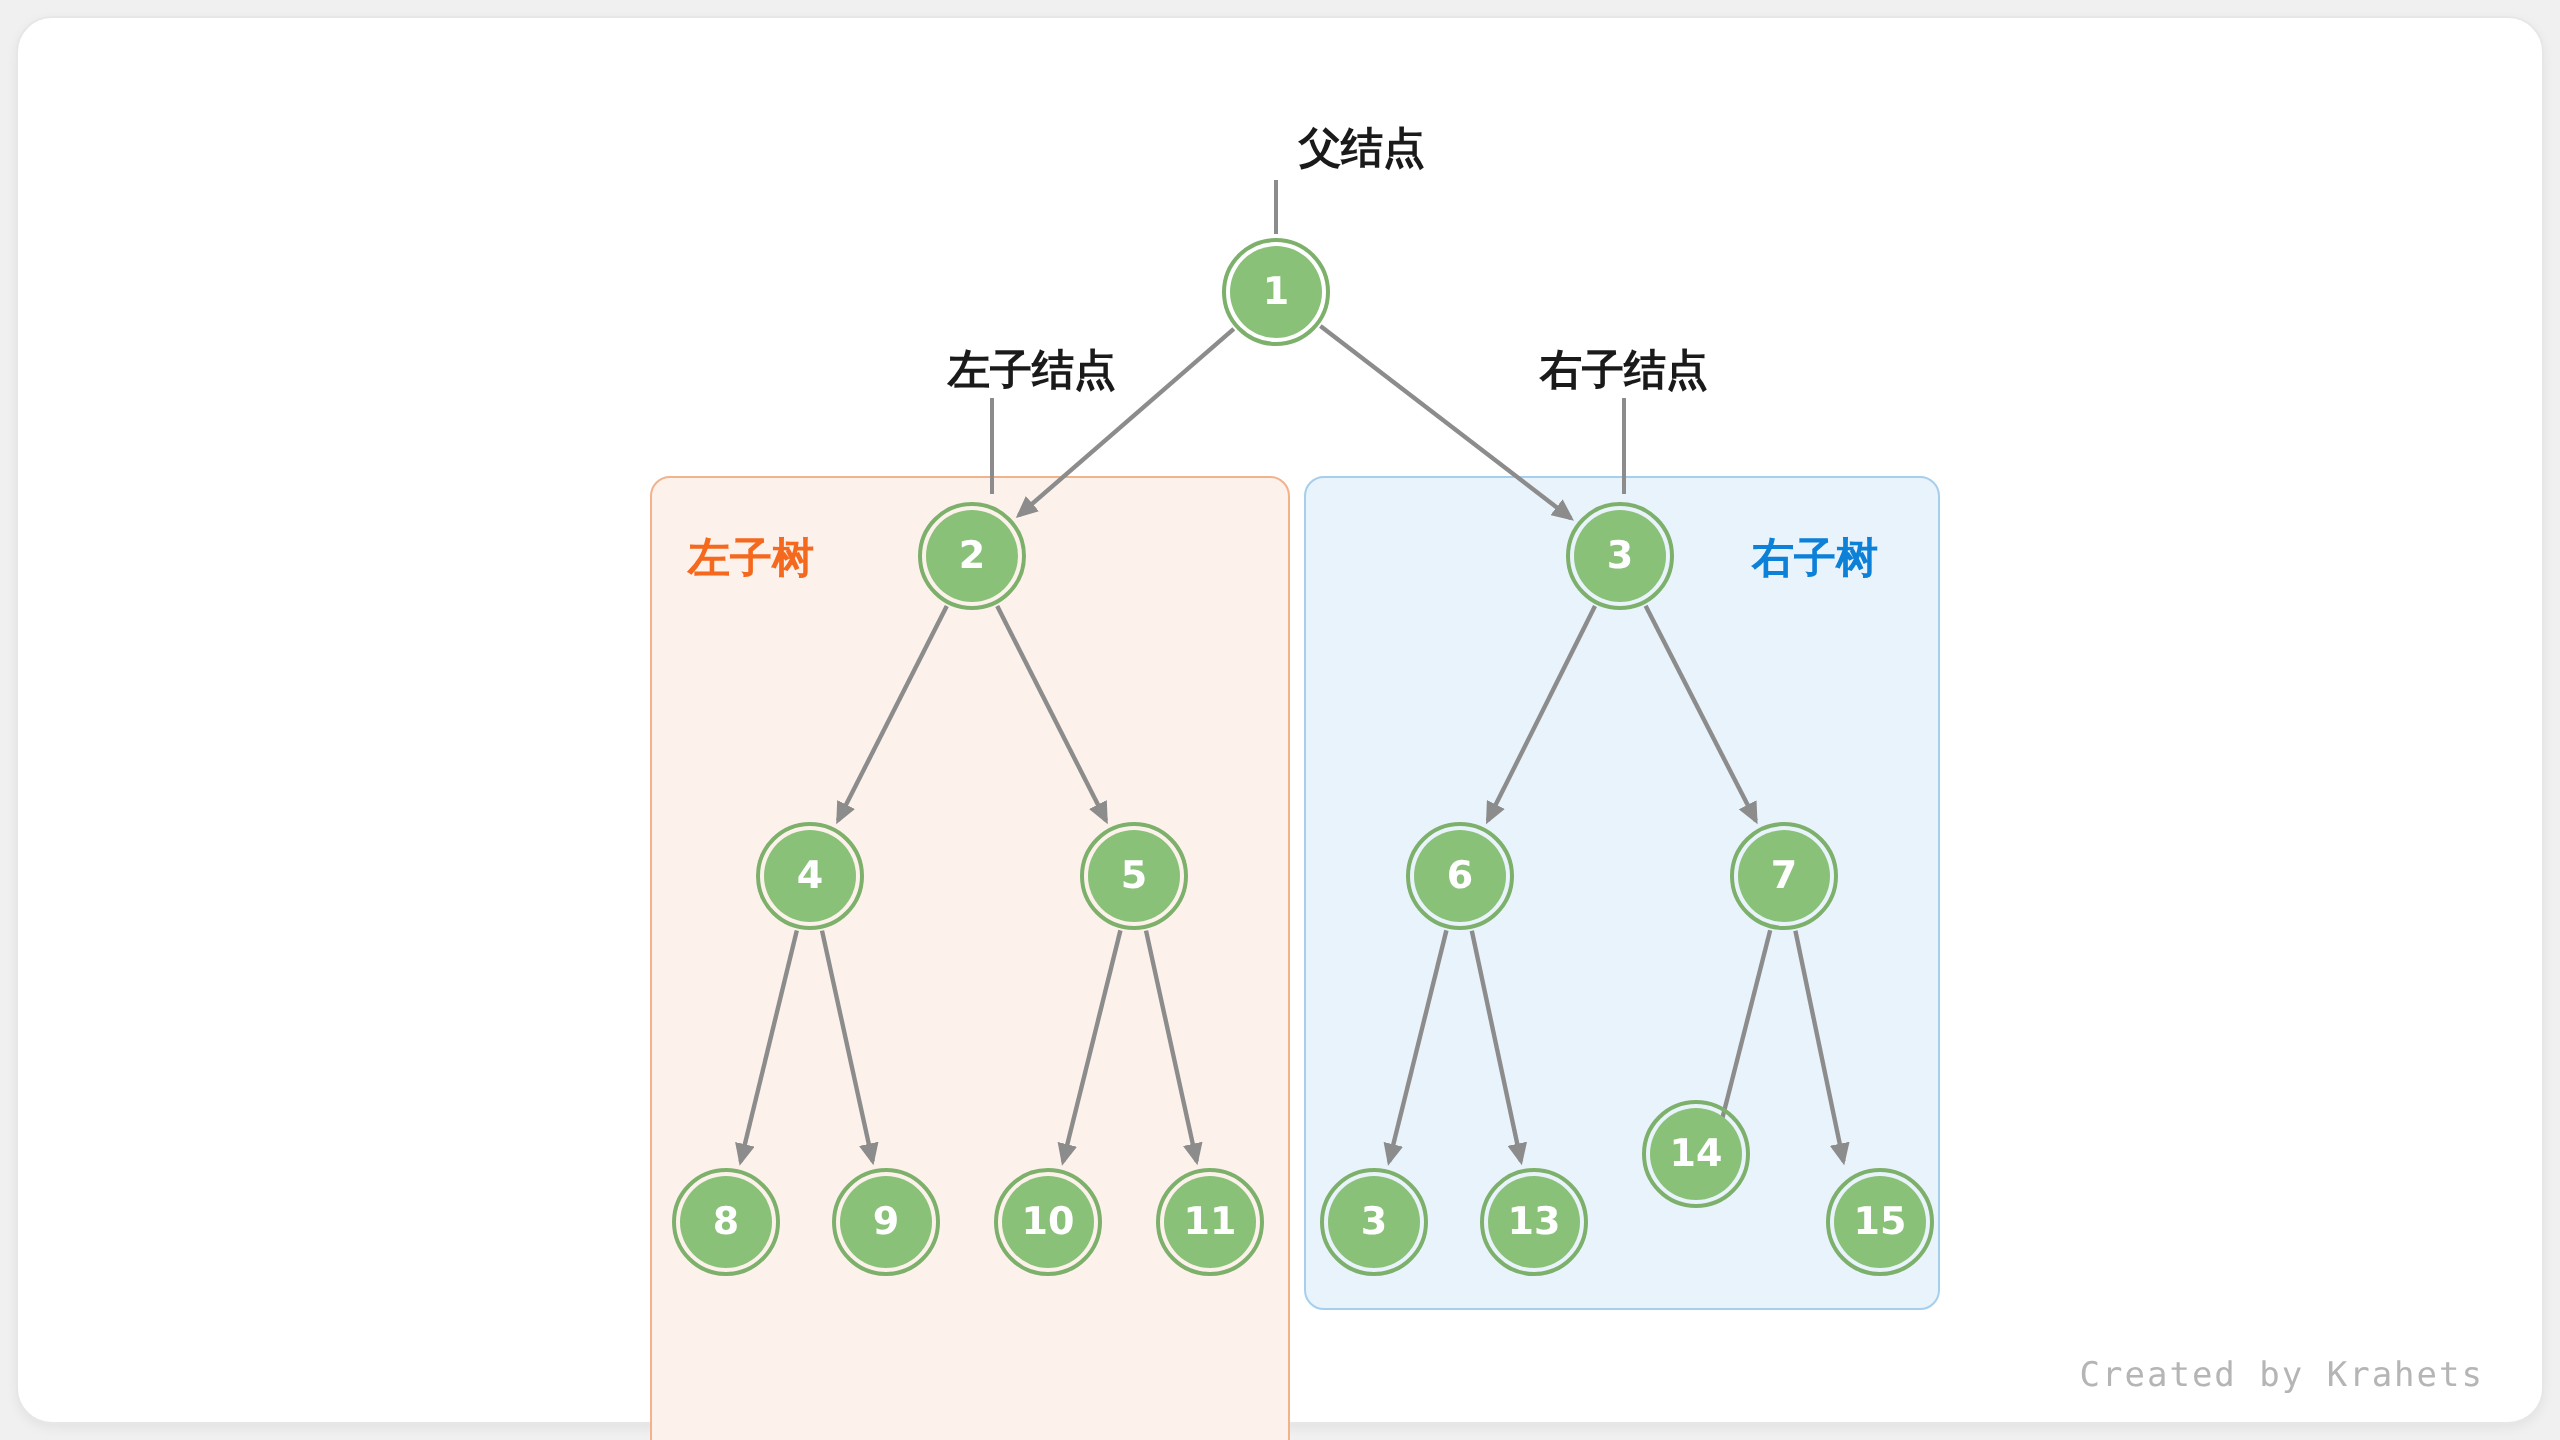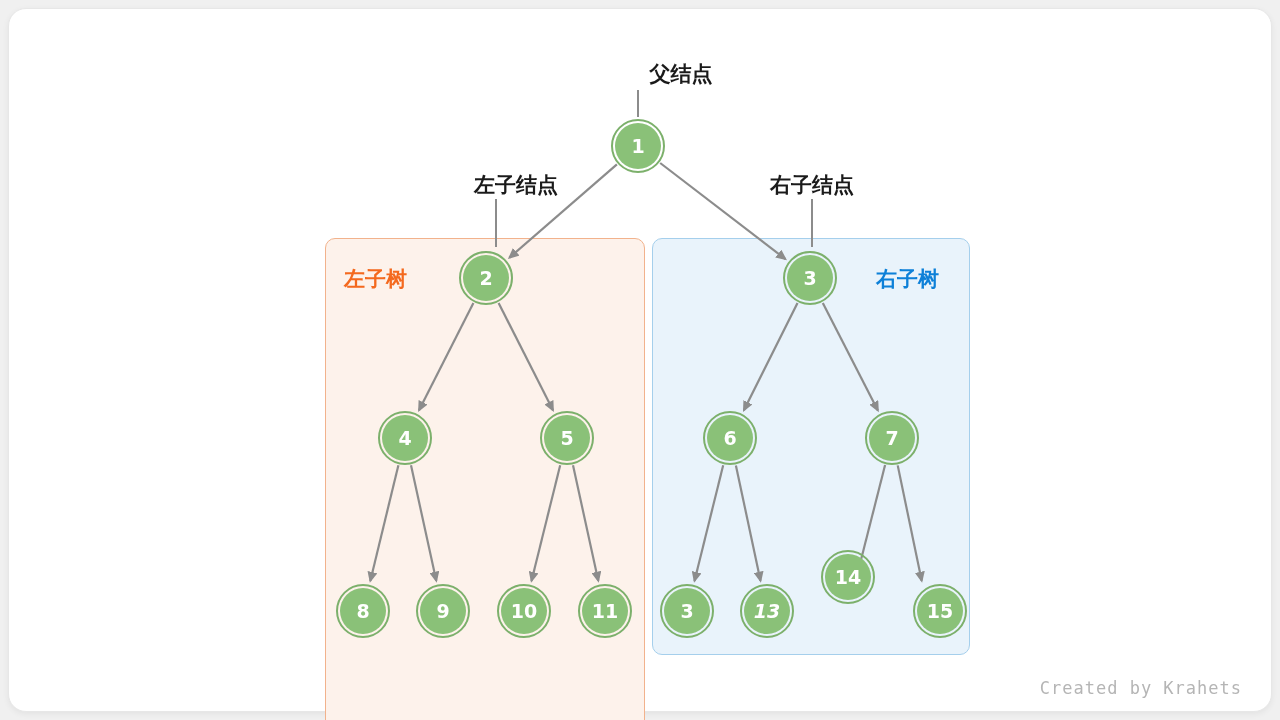--- a/index.html
+++ b/index.html
@@ -136,21 +136,21 @@
       </div>
       <div class="node" style="left: 497px; top: 584px;">
         <div class="node-inner">10</div>
       </div>
       <div class="node" style="left: 578px; top: 584px;">
         <div class="node-inner">11</div>
       </div>
       <div class="node" style="left: 660px; top: 584px;">
         <div class="node-inner">3</div>
       </div>
-      <div class="node" style="left: 740px; top: 584px; font-style: italic;">
+      <div class="node" style="left: 740px; top: 584px;">
         <div class="node-inner">13</div>
       </div>
       <div class="node" style="left: 821px; top: 550px;">
         <div class="node-inner">14</div>
       </div>
       <div class="node" style="left: 913px; top: 584px;">
         <div class="node-inner">15</div>
       </div>
     </div>
 

